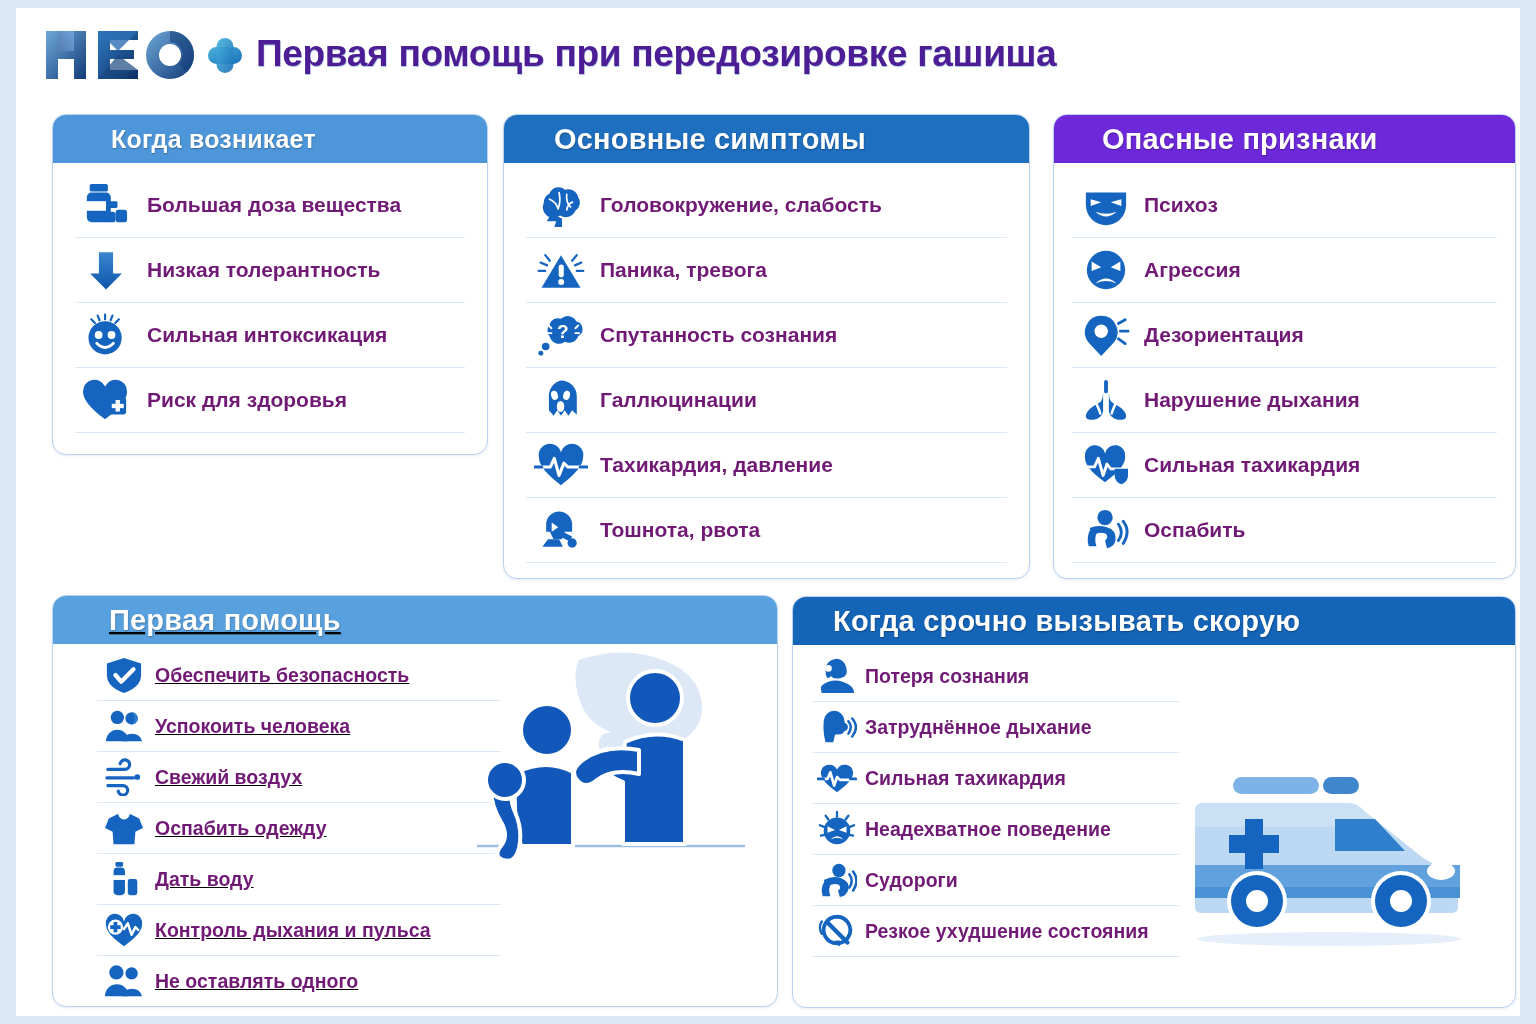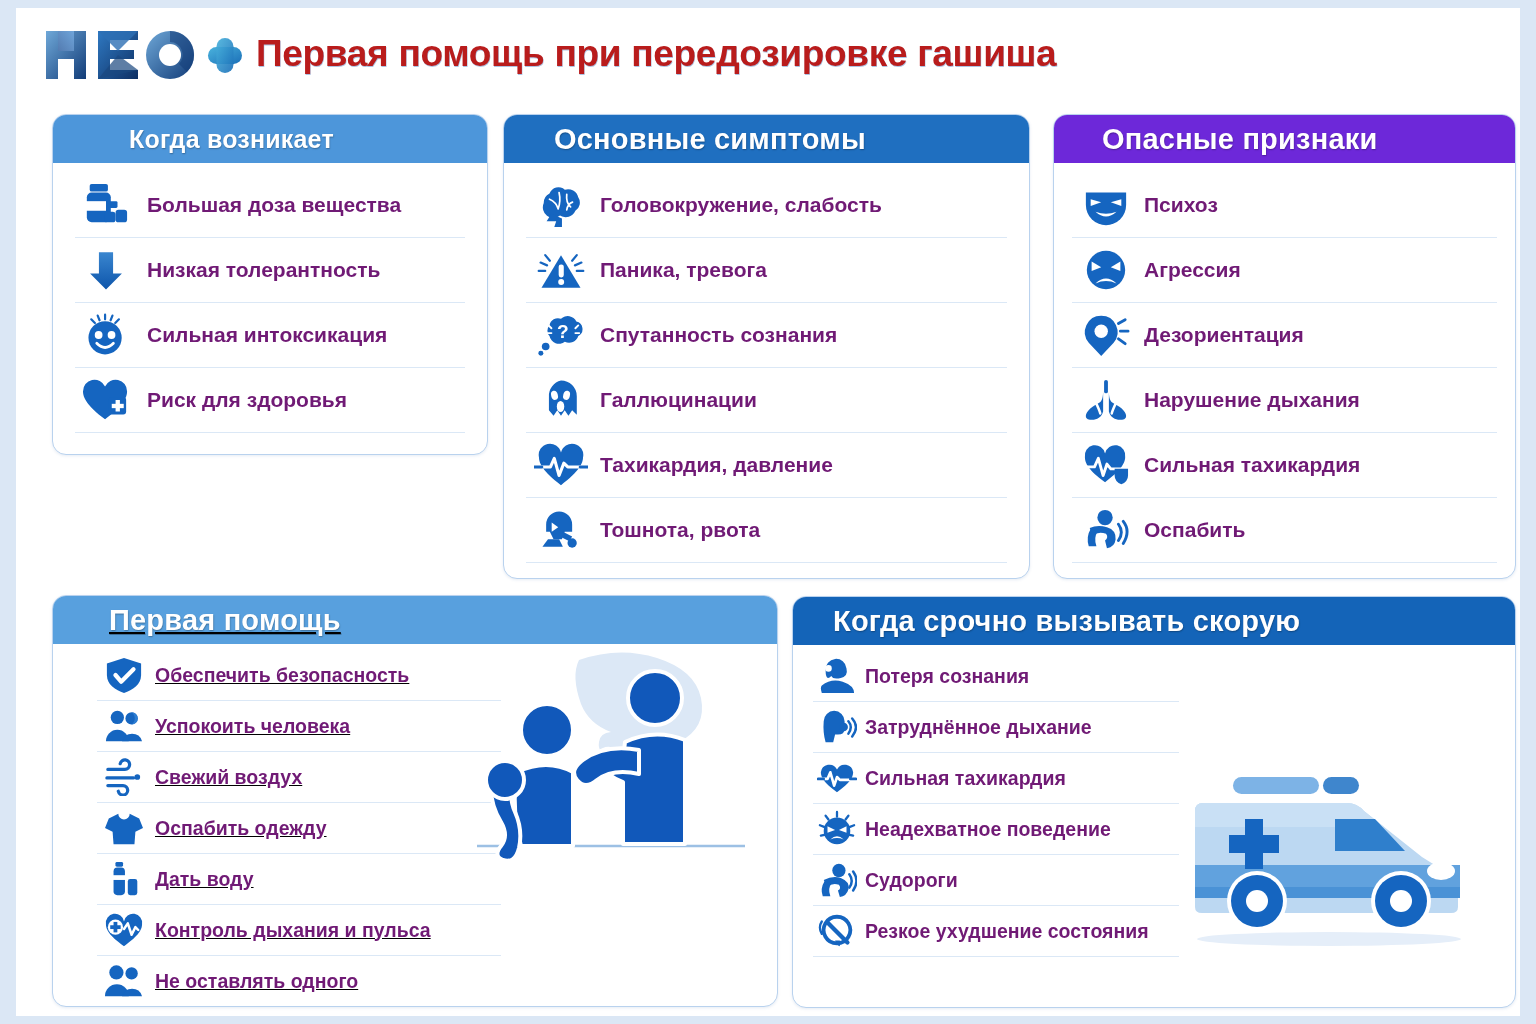--- a/index.html
+++ b/index.html
@@ -36,21 +36,21 @@
   }
   .logo {
     width: 200px;
     height: 66px;
     flex: 0 0 auto;
     margin-right: 14px;
   }
   .main-title {
     font-size: 37px;
     font-weight: bold;
-    color: #b91c1c;
+    color: #4c1d95;
     letter-spacing: -0.3px;
     white-space: nowrap;
     text-shadow: 0.5px 0.5px 0 rgba(16,85,176,0.35);
   }
 
   
   .card {
     position: absolute;
     background: #ffffff;
     border: 1.5px solid #b9d2ee;
@@ -91,21 +91,21 @@
   }
   .row .lbl {
     color: #701a75;
     font-weight: bold;
     white-space: nowrap;
     margin-left: 6px;
   }
 
   
   #card-when { left: 36px; top: 106px; width: 436px; height: 341px; }
-  #card-when .card-head { background: #4d96da; font-size: 25px; padding-left: 76px;}
+  #card-when .card-head { background: #4d96da; font-size: 25px; padding-left: 58px;}
   #card-when .row { height: 65px; }
   #card-when .row .ico { width: 62px; height: 56px; }
   #card-when .row .lbl { font-size: 21px; margin-left: 10px; }
 
   
   #card-symptoms { left: 487px; top: 106px; width: 527px; height: 465px; }
   #card-symptoms .card-head { background: #1f6fc0; padding-left: 50px; }
   #card-symptoms .row { height: 65px; }
   #card-symptoms .row .ico { width: 70px; height: 56px; }
   #card-symptoms .row .lbl { font-size: 21px; margin-left: 4px; }

